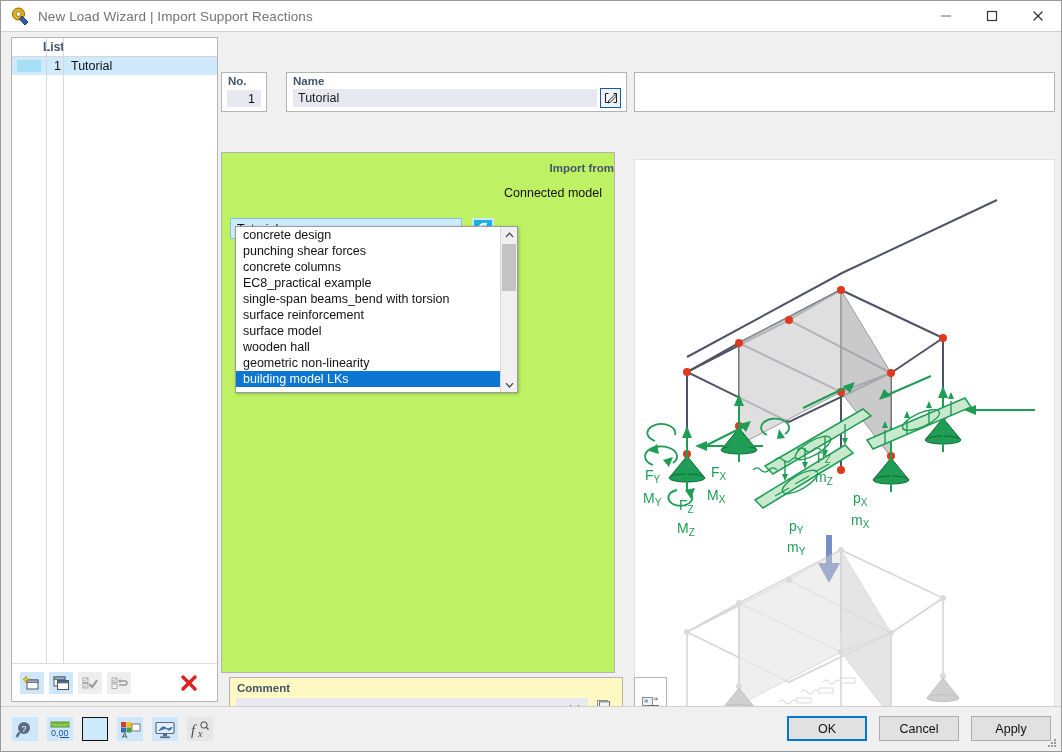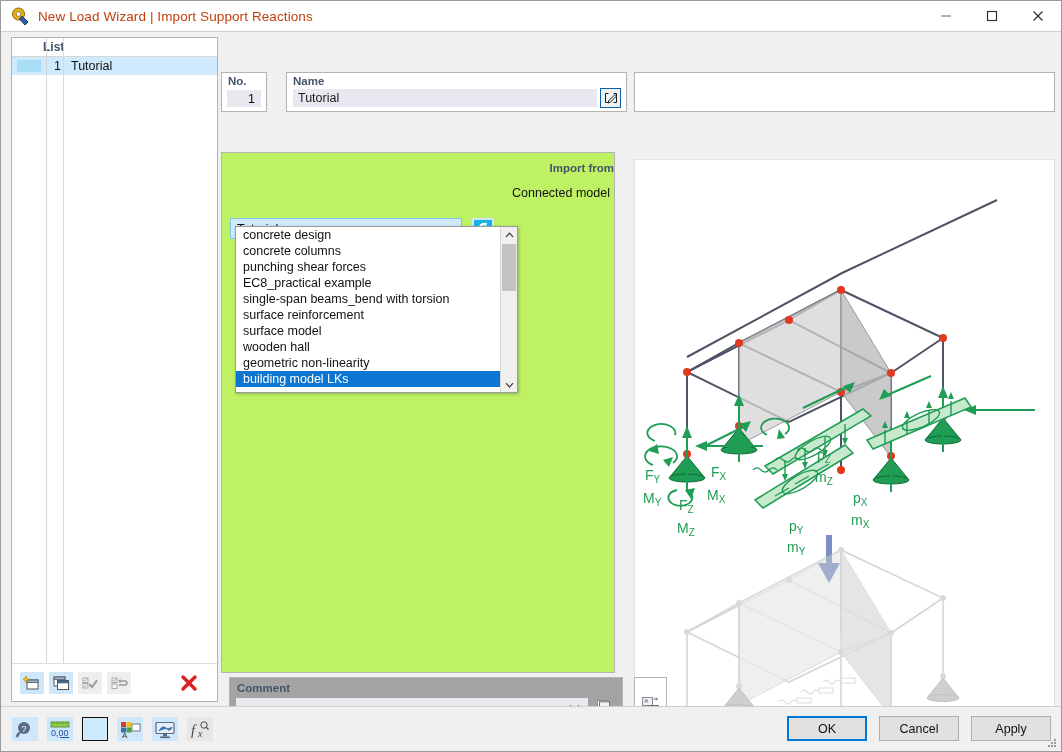--- a/index.html
+++ b/index.html
@@ -8,21 +8,21 @@
     font-family:"Liberation Sans",sans-serif;
     font-size:12.5px;color:#1a1a1a;
     background:#f0f0f0;
   }
   .win{position:absolute;inset:0;background:#f0f0f0;border:1px solid #9a9a9a;box-sizing:border-box;}
 
   
   .titlebar{position:absolute;left:0;top:0;width:100%;height:30px;background:#ffffff;
             display:flex;align-items:center;box-sizing:border-box;}
   .title-icon{width:20px;height:20px;margin-left:9px;margin-right:8px;position:relative;flex:none;}
-  .title-text{font-size:13.5px;color:#c2410c;letter-spacing:.1px;}
+  .title-text{font-size:13.5px;color:#737373;letter-spacing:.1px;}
   .win-btns{margin-left:auto;display:flex;height:30px;}
   .win-btn{width:46px;height:30px;display:flex;align-items:center;justify-content:center;
            font-size:13px;color:#333;}
   .titlesep{position:absolute;left:0;top:30px;width:100%;height:1px;background:#cfcfcf;}
 
   
   .content{position:absolute;left:0;top:31px;right:0;bottom:44px;background:#f0f0f0;}
 
   
   .list-panel{position:absolute;left:10px;top:5px;width:207px;bottom:5px;background:#fff;
@@ -66,42 +66,42 @@
   
   .tabs{position:absolute;left:228px;top:99px;display:flex;align-items:flex-end;height:21px;}
   .tab{height:21px;padding:0 14px;display:flex;align-items:center;font-size:12.5px;color:#111;
        background:#dcdcdc;border:1px solid #c4c4c4;border-bottom:none;box-sizing:border-box;margin-right:1px;}
   .tab.active{background:#ffffff;border-color:#b4b4b4;}
 
   
   .pane{position:absolute;left:220px;top:120px;width:394px;height:521px;background:#bef264;
         border:1px solid #b4b4b4;box-sizing:border-box;text-align:right;}
   .group-title{font-size:11.5px;font-weight:bold;color:#44546a;margin:9px 0 0 8px;}
-  .sub-lbl{font-size:12.5px;color:#111;margin:12px 4px 3px 8px;}
+  .sub-lbl{font-size:12.5px;color:#111;margin:12px 12px 3px 8px;}
   .combo{position:absolute;left:8px;top:65px;width:232px;height:21px;background:#cfeafc;
          border:1px solid #7fc4e8;box-sizing:border-box;display:flex;align-items:center;}
   .combo span{padding-left:6px;font-size:12.5px;color:#111;}
   .combo .chev{margin-left:auto;margin-right:8px;}
   .refresh-btn{position:absolute;left:250px;top:65px;width:22px;height:21px;background:#cfe7fa;
                display:flex;align-items:center;justify-content:center;}
 
   
   .dropdown{position:absolute;left:234px;top:194px;width:283px;height:167px;background:#fff;
             border:1px solid #9b9b9b;box-sizing:border-box;z-index:40;
             box-shadow:1px 1px 3px rgba(0,0,0,.25);}
   .dd-items{position:absolute;left:0;top:0;right:16px;bottom:0;overflow:hidden;}
   .dd-item{height:16px;line-height:16px;padding-left:7px;font-size:12.5px;color:#111;white-space:nowrap;}
   .dd-item.sel{background:#0d76d3;color:#fff;}
   .dd-sb{position:absolute;right:0;top:0;width:16px;bottom:0;background:#f0f0f0;border-left:1px solid #d8d8d8;}
   .dd-ar{height:15px;display:flex;align-items:center;justify-content:center;font-size:8px;color:#555;}
   .dd-ar.bot{position:absolute;bottom:0;left:0;right:0;}
   .dd-thumb{position:absolute;left:1px;right:1px;top:17px;height:47px;background:#c3c3c3;}
 
   
-  .comment{position:absolute;left:228px;top:645px;width:394px;height:46px;background:#a3a3a3;
+  .comment{position:absolute;left:228px;top:645px;width:394px;height:46px;background:#fef9c3;
            border:1px solid #b4b4b4;box-sizing:border-box;}
   .comment-lbl{font-size:11.5px;font-weight:bold;color:#44546a;padding:4px 0 0 7px;}
   .comment-row{position:absolute;left:6px;right:6px;bottom:5px;height:19px;display:flex;align-items:center;}
   .comment-input{flex:1;height:19px;background:#e8e8f0;display:flex;align-items:center;box-sizing:border-box;}
   .comment-input .chev{margin-left:auto;margin-right:8px;}
   .comment-copy{width:24px;height:19px;margin-left:4px;display:flex;align-items:center;justify-content:center;}
 
   
   .gfx{position:absolute;left:633px;top:127px;width:421px;height:565px;background:#fff;
        border:1px solid #e2e2e2;box-sizing:border-box;}
@@ -262,22 +262,22 @@
             <path d="M12.5 4.5 A4.6 4.6 0 1 0 12.5 12.5" fill="none" stroke="#fff" stroke-width="2.2"></path>
             <path d="M12.2 2.4 L12.2 6.4 L8.6 4.4z" fill="#fff"></path>
           </svg>
         </span>
       </div>
     </div>
 
     <div class="dropdown">
       <div class="dd-items">
         <div class="dd-item">concrete design</div>
+        <div class="dd-item">punching shear forces</div>
         <div class="dd-item">concrete columns</div>
-        <div class="dd-item">punching shear forces</div>
         <div class="dd-item">EC8_practical example</div>
         <div class="dd-item">single-span beams_bend with torsion</div>
         <div class="dd-item">surface reinforcement</div>
         <div class="dd-item">surface model</div>
         <div class="dd-item">wooden hall</div>
         <div class="dd-item">geometric non-linearity</div>
         <div class="dd-item sel">building model LKs</div>
       </div>
       <div class="dd-sb">
         <div class="dd-ar">

